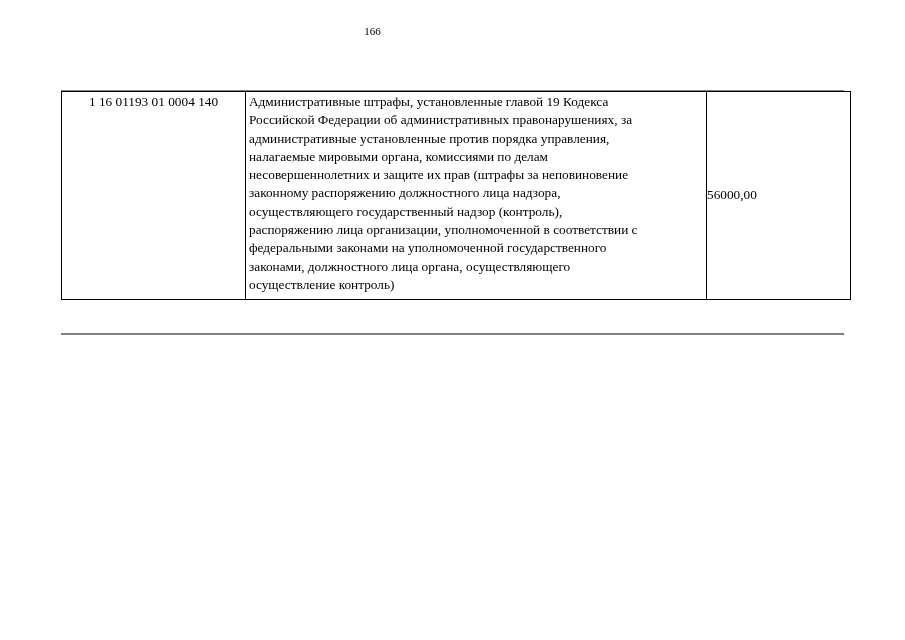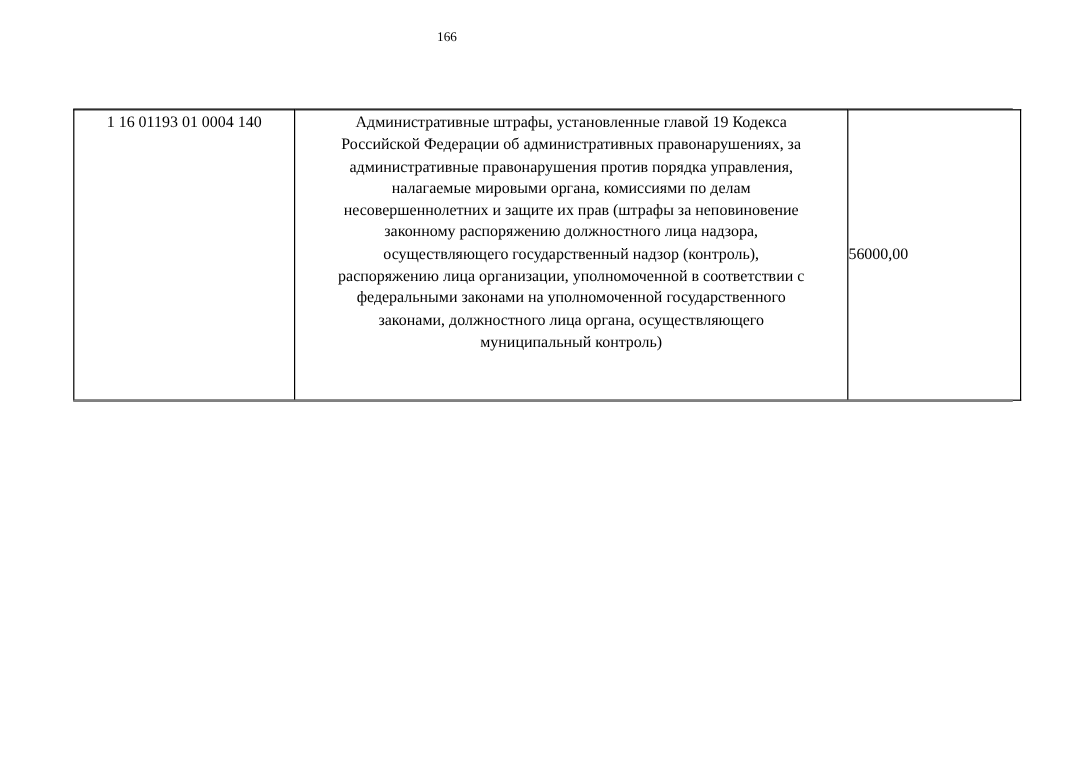--- a/index.html
+++ b/index.html
@@ -32,30 +32,30 @@
     border-collapse: collapse;
     table-layout: fixed;
     font-size: 13.3px;
     line-height: 18.3px;
   }
   table.budget-table td {
     border: 1px solid #000000;
     vertical-align: top;
     padding: 0;
   }
-  table.budget-table tr { height: 242px; }
+  table.budget-table tr { height: 208px; }
   td.code-cell {
     width: 183px;
     text-align: center;
     padding-top: 1px !important;
   }
   td.desc-cell {
     width: 454px;
     padding: 1px 3px 0 3px !important;
-    text-align: center;
+    text-align: left;
     margin-left: 26px;
   }
   td.amount-cell {
     width: 141px;
     vertical-align: middle !important;
     padding-right: 2px !important;
   }
   .bottom-rule {
     position: absolute;
     left: 61px;
@@ -80,28 +80,28 @@
 
 <div class="top-rule"></div>
 
 <table class="budget-table">
   <tbody>
       <tr>
     <td class="code-cell">1 16 01193 01 0004 140</td>
     <td class="desc-cell">
       <div>Административные штрафы, установленные главой 19 Кодекса</div>
       <div>Российской Федерации об административных правонарушениях, за</div>
-      <div>административные правонарушения против порядка управления,</div>
+      <div>административные установленные против порядка управления,</div>
       <div>налагаемые мировыми органа, комиссиями по делам</div>
       <div>несовершеннолетних и защите их прав (штрафы за неповиновение</div>
       <div>законному распоряжению должностного лица надзора,</div>
       <div>осуществляющего государственный надзор (контроль),</div>
       <div>распоряжению лица организации, уполномоченной в соответствии с</div>
       <div>федеральными законами на уполномоченной государственного</div>
       <div>законами, должностного лица органа, осуществляющего</div>
-      <div>муниципальный контроль)</div>
+      <div>осуществление контроль)</div>
     </td>
     <td class="amount-cell">56000,00</td>
   </tr>
 </tbody>
   </table>
 
 <div class="bottom-rule"></div>
 
 </body></html>

